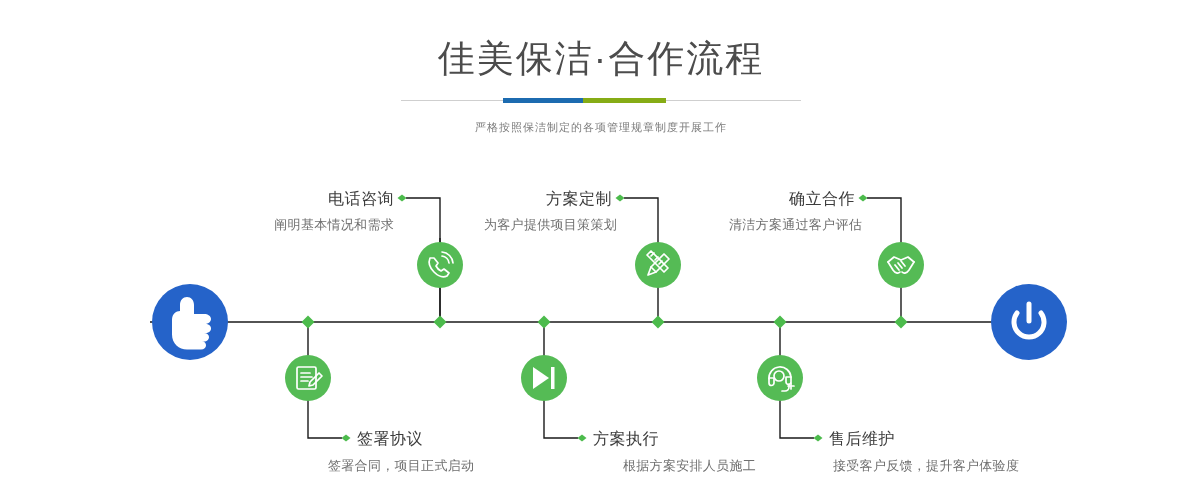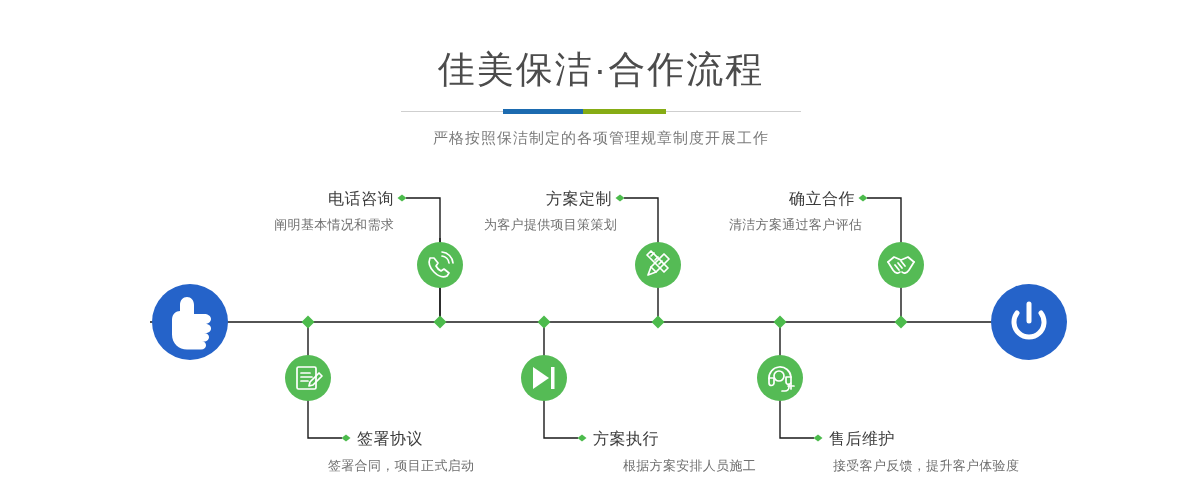--- a/index.html
+++ b/index.html
@@ -22,21 +22,21 @@
   
   .header {
     position: absolute;
     left: 0;
     top: 0;
     width: 1202px;
     text-align: center;
   }
   .page-title {
     margin: 0;
-    padding-top: 45px;
+    padding-top: 34px;
     font-size: 37px;
     line-height: 50px;
     font-weight: normal;
     color: #4c4c4c;
     letter-spacing: 2px;
   }
   .divider {
     position: relative;
     width: 400px;
     height: 10px;
@@ -62,21 +62,21 @@
     position: absolute;
     left: 182px;
     top: 2px;
     width: 83px;
     height: 5px;
     background: #86ac15;
   }
   .page-subtitle {
     margin: 0;
     padding-top: 10px;
-    font-size: 15px;
+    font-size: 11px;
     line-height: 22px;
     color: #7b7b7b;
     letter-spacing: 1px;
   }
 
   
   .flow-wrap {
     position: absolute;
     left: 0;
     top: 150px;

